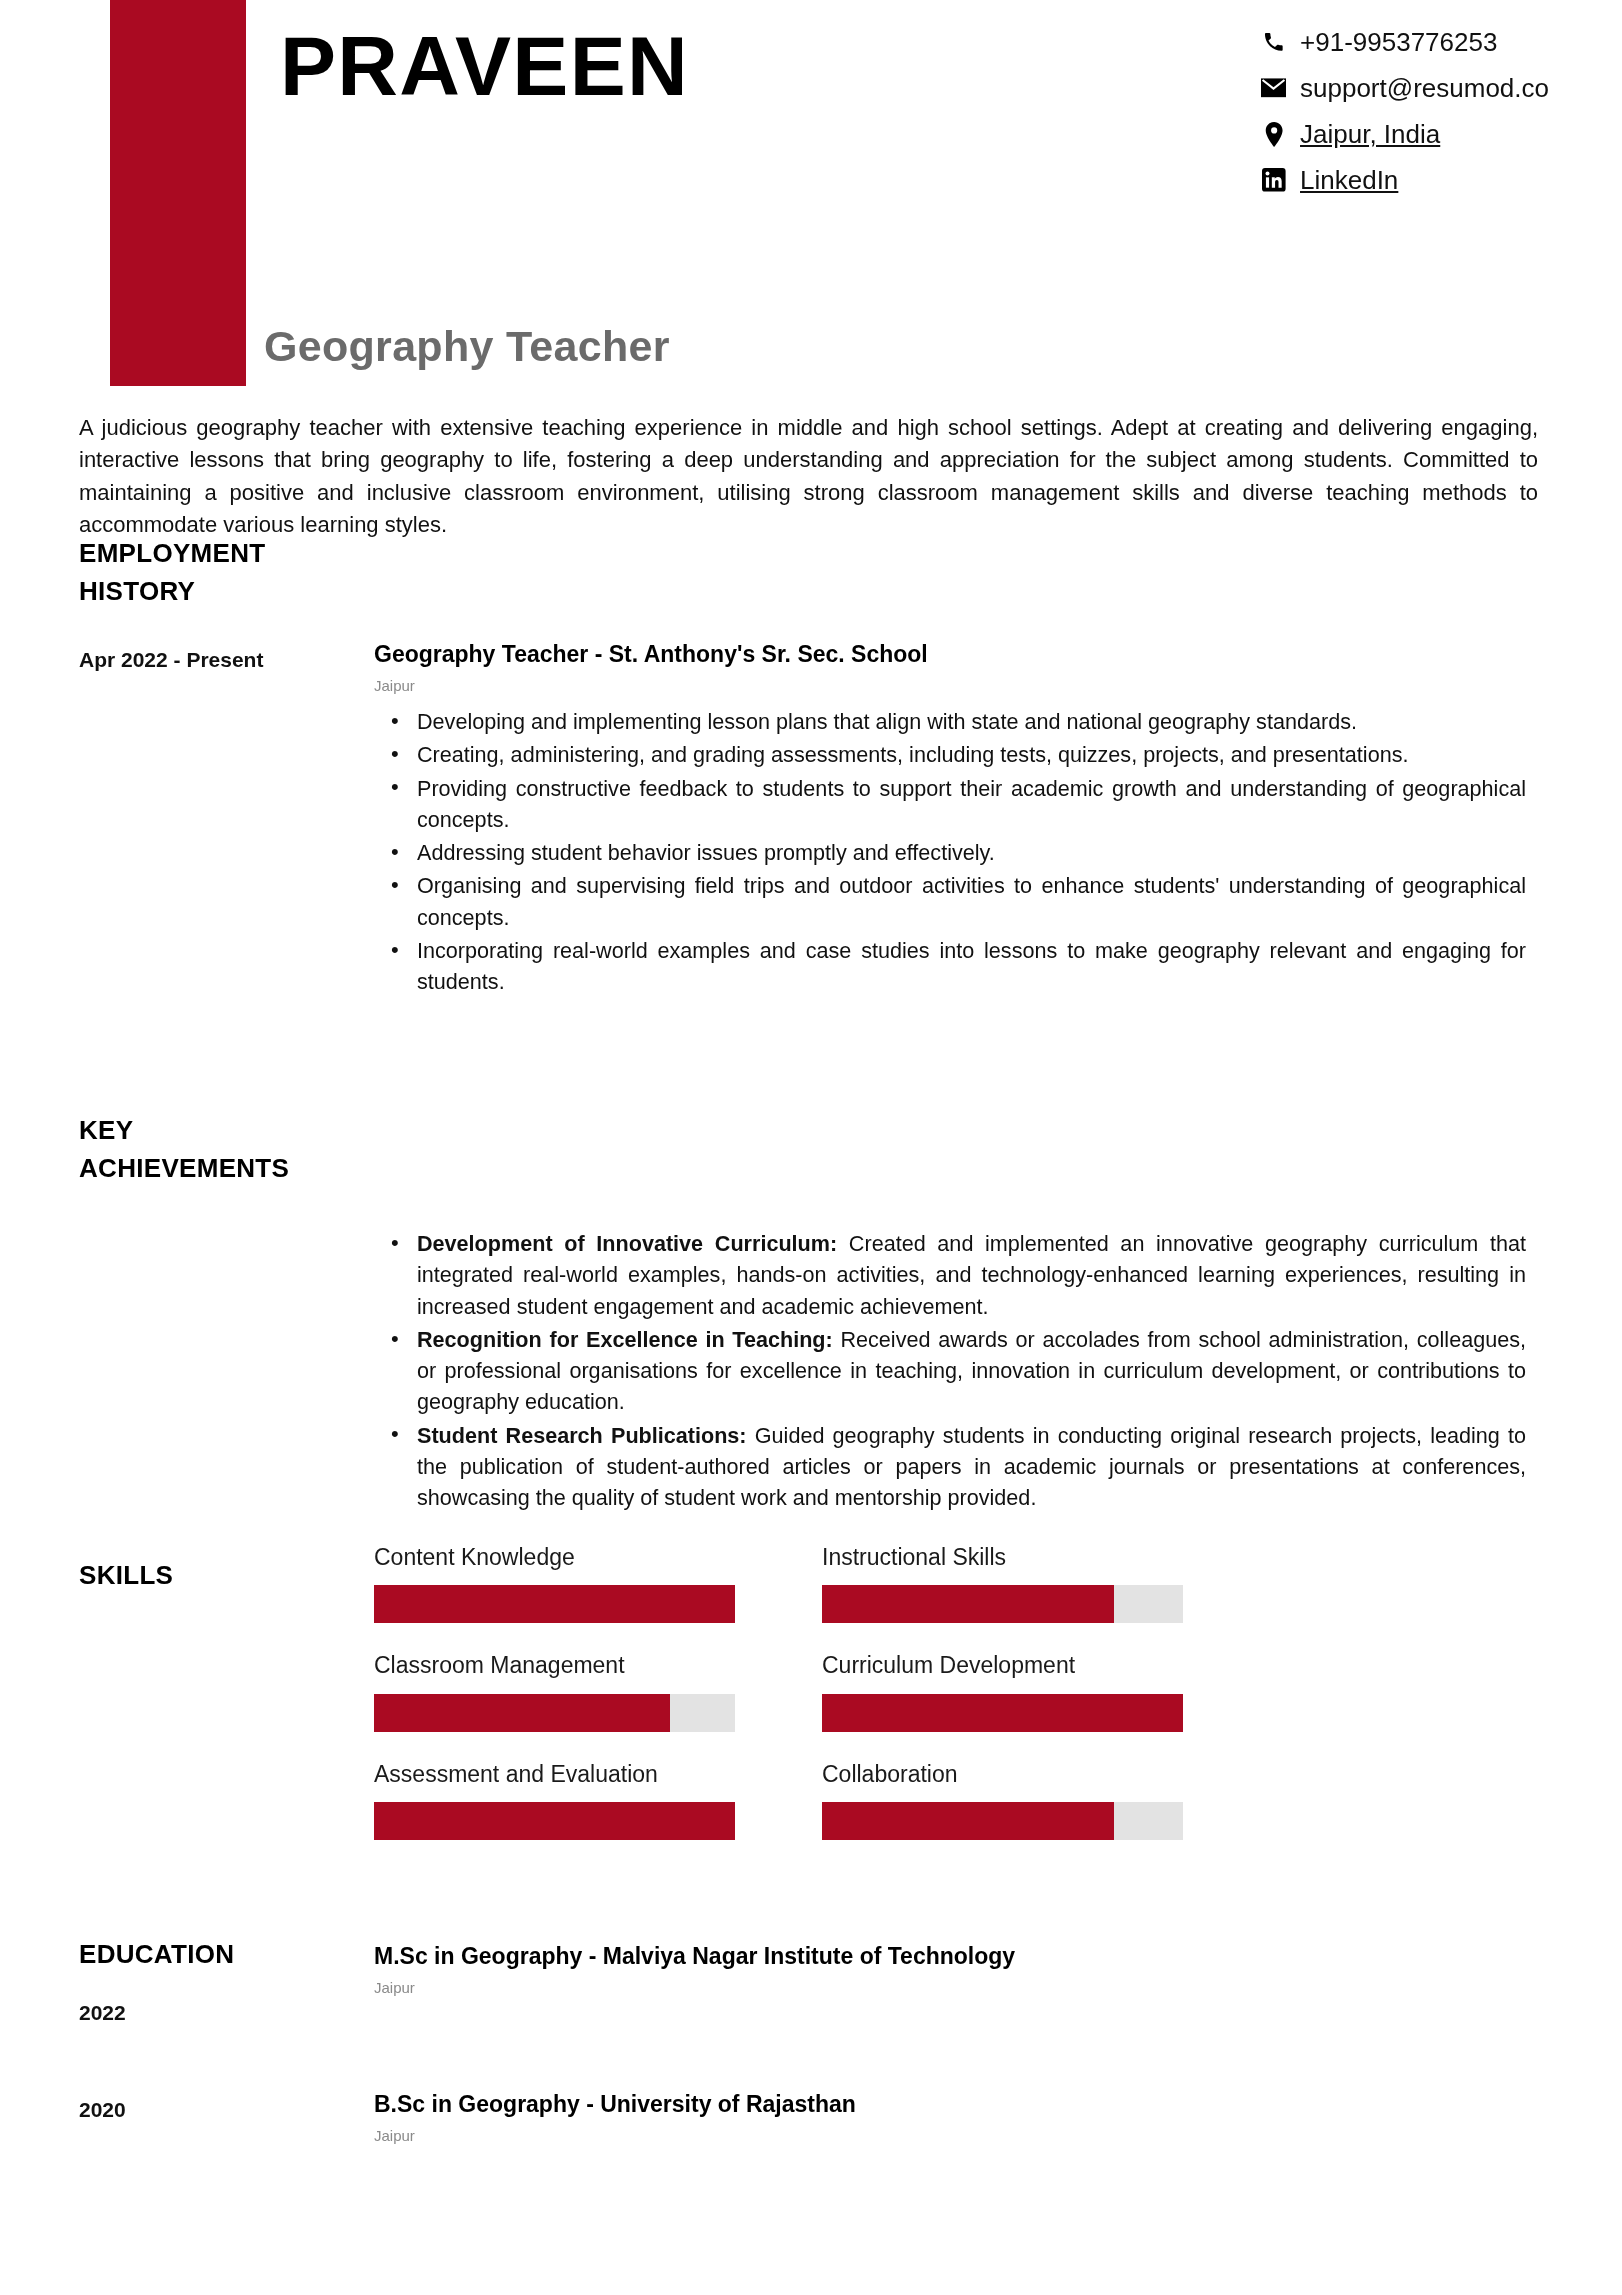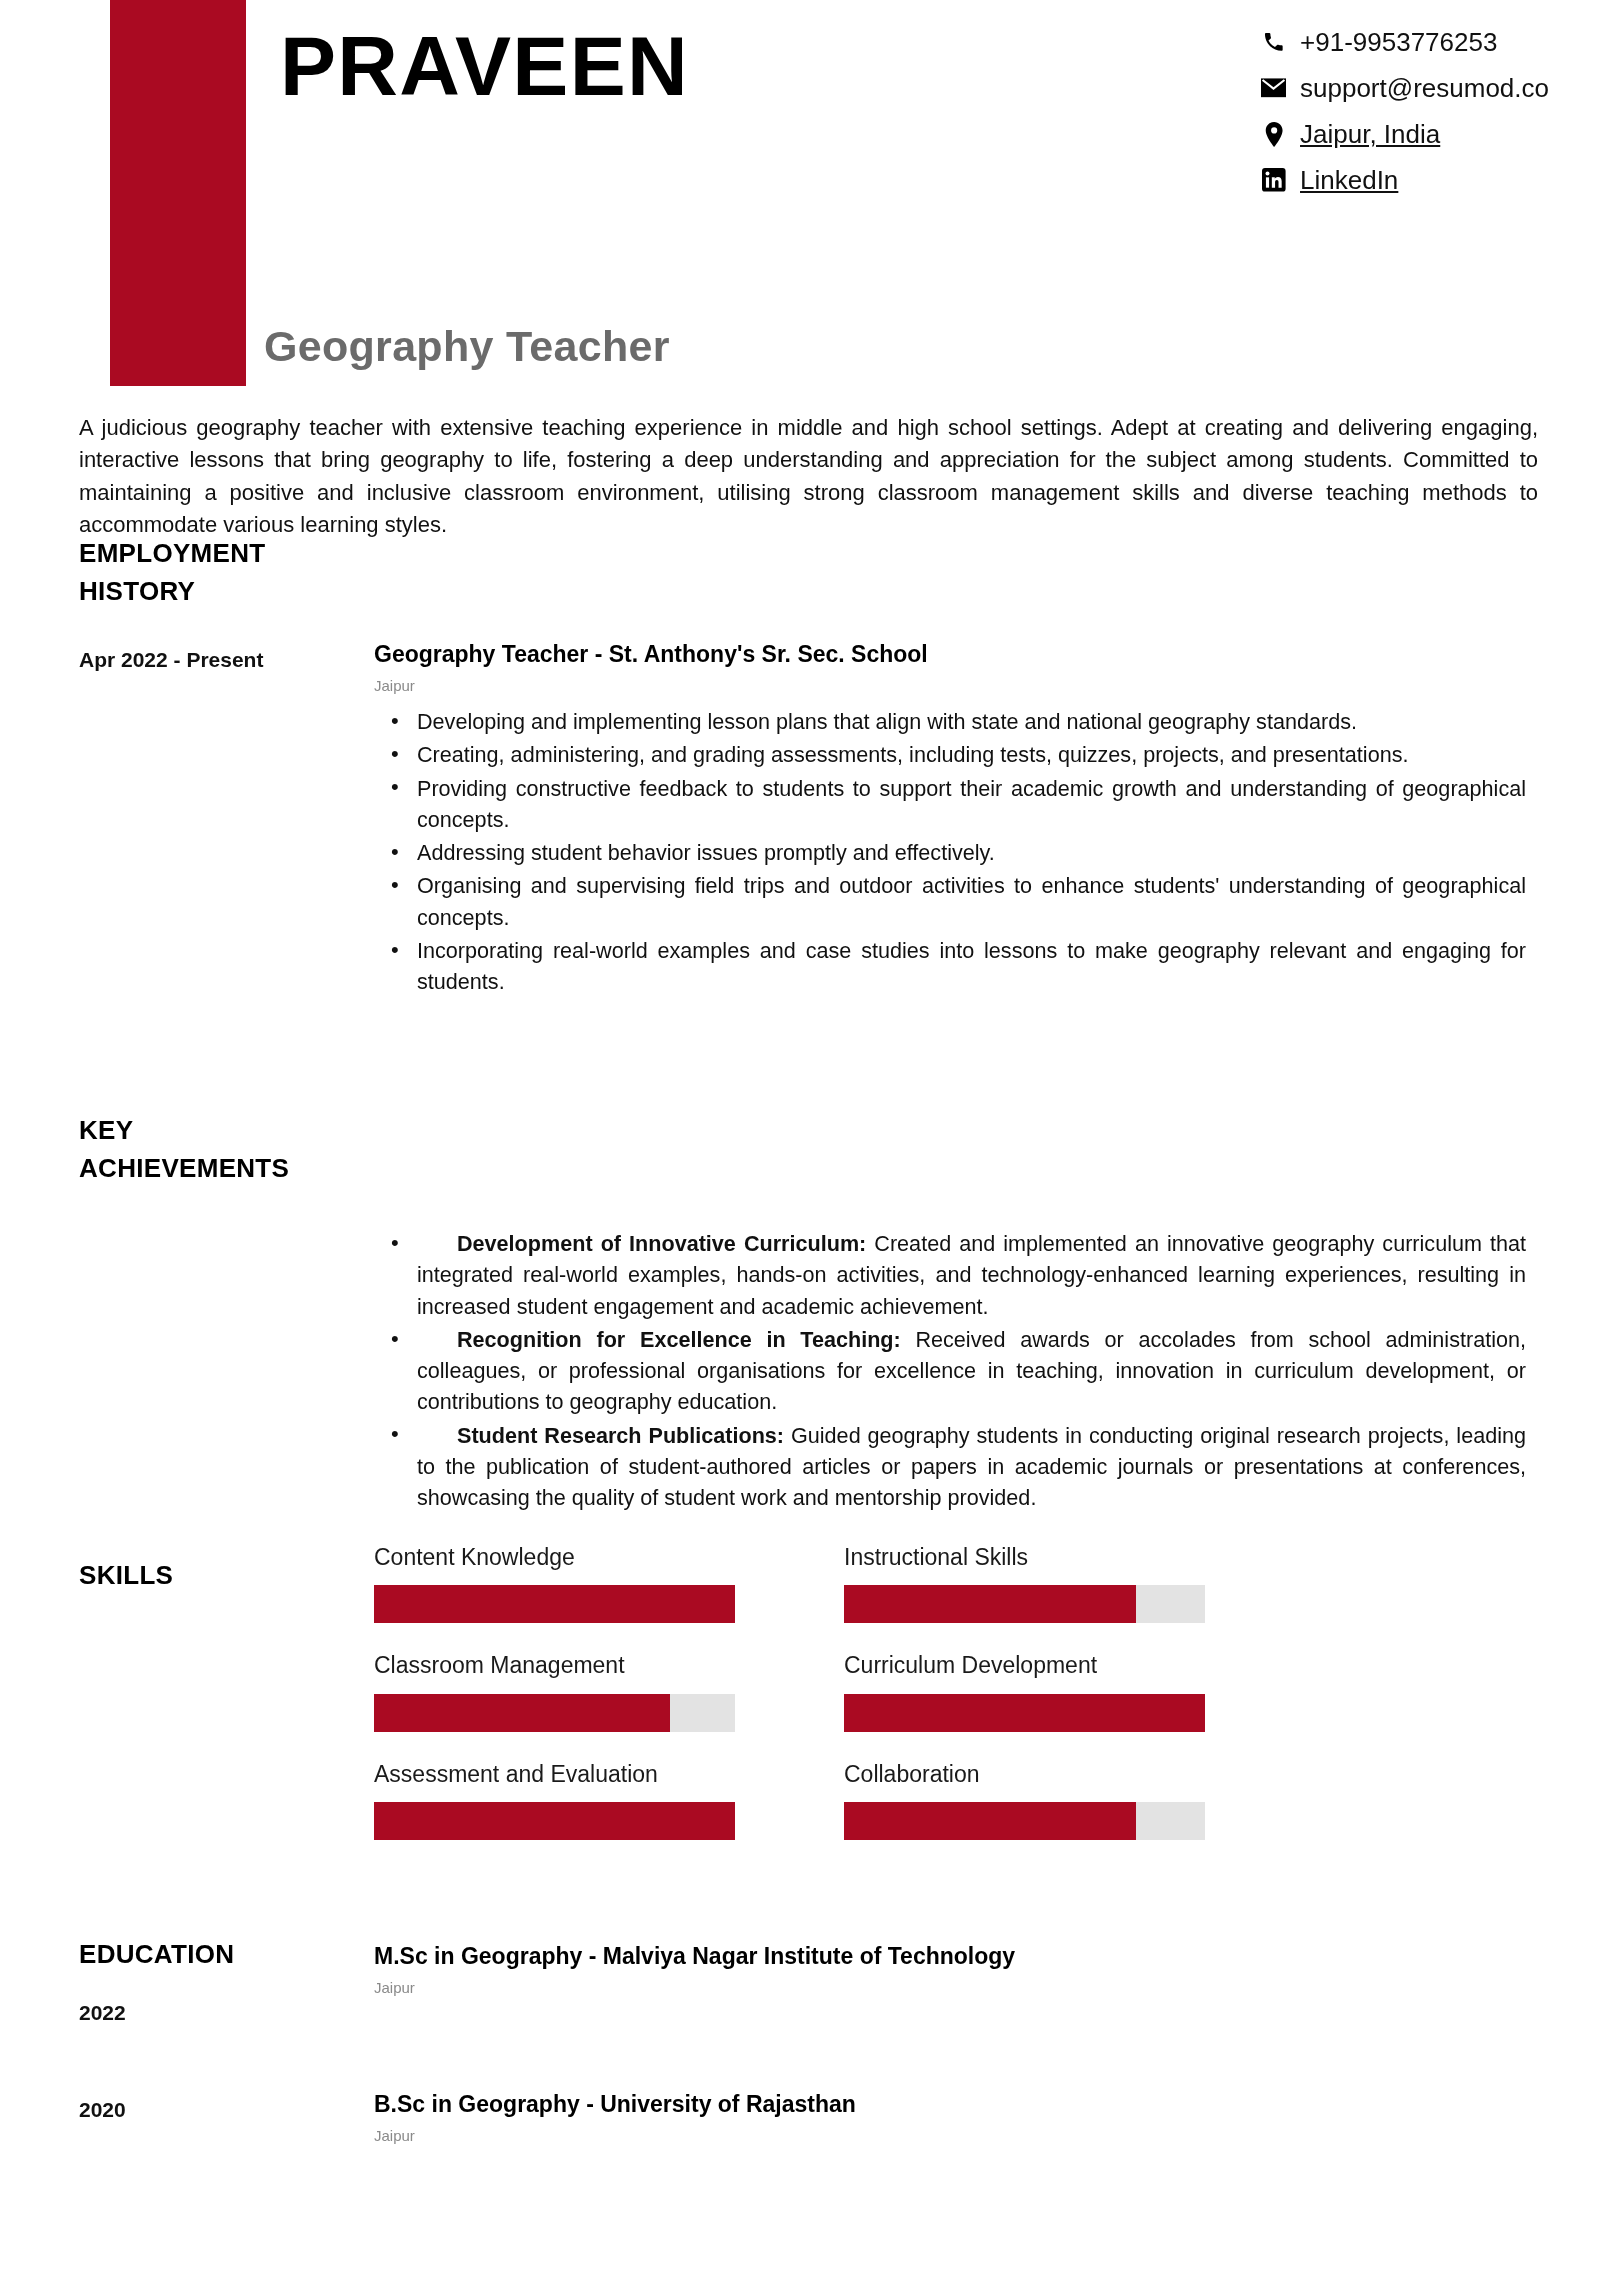--- a/index.html
+++ b/index.html
@@ -143,32 +143,32 @@
     margin-bottom: 2px;
   }
   ul.bullets li::before {
     content: "\2022";
     position: absolute;
     left: -26px;
     top: -1.3px;
     font-size: 22px;
     color: #111111;
   }
-  ul.bullets li b { font-weight: 700; margin-left: 40px; }
+  ul.bullets li b { font-weight: 700; }
 
   
   .skills-grid {
     position: absolute;
     left: 374px;
     top: 1544px;
     width: 962px;
   }
   .skill-row {
     display: flex;
-    gap: 109px;
+    gap: 87px;
   }
   .skill-cell { width: 361px; margin-bottom: 29px; }
   .skill-name {
     font-size: 23px;
     color: #1a1a1a;
     margin-bottom: 14.4px;
     white-space: nowrap;
   }
   .skill-track {
     width: 100%;

